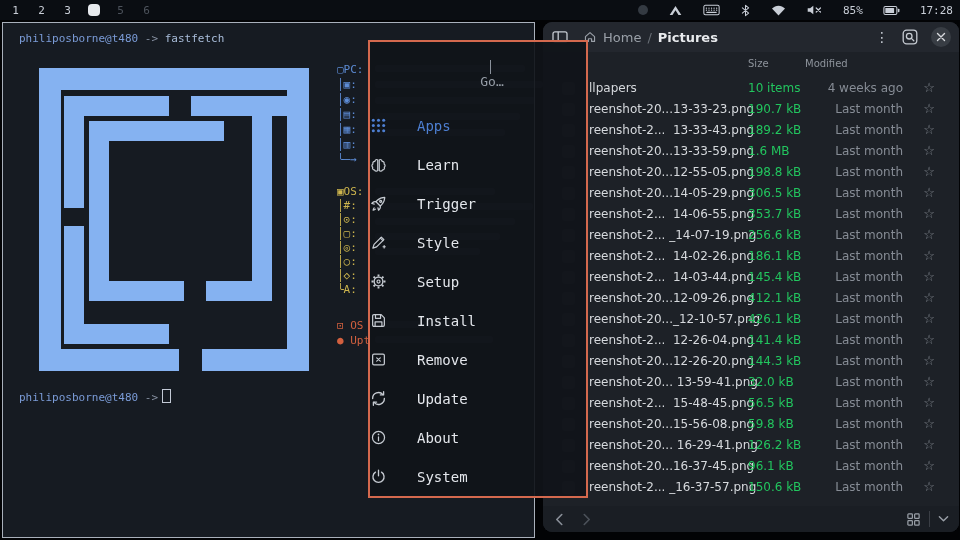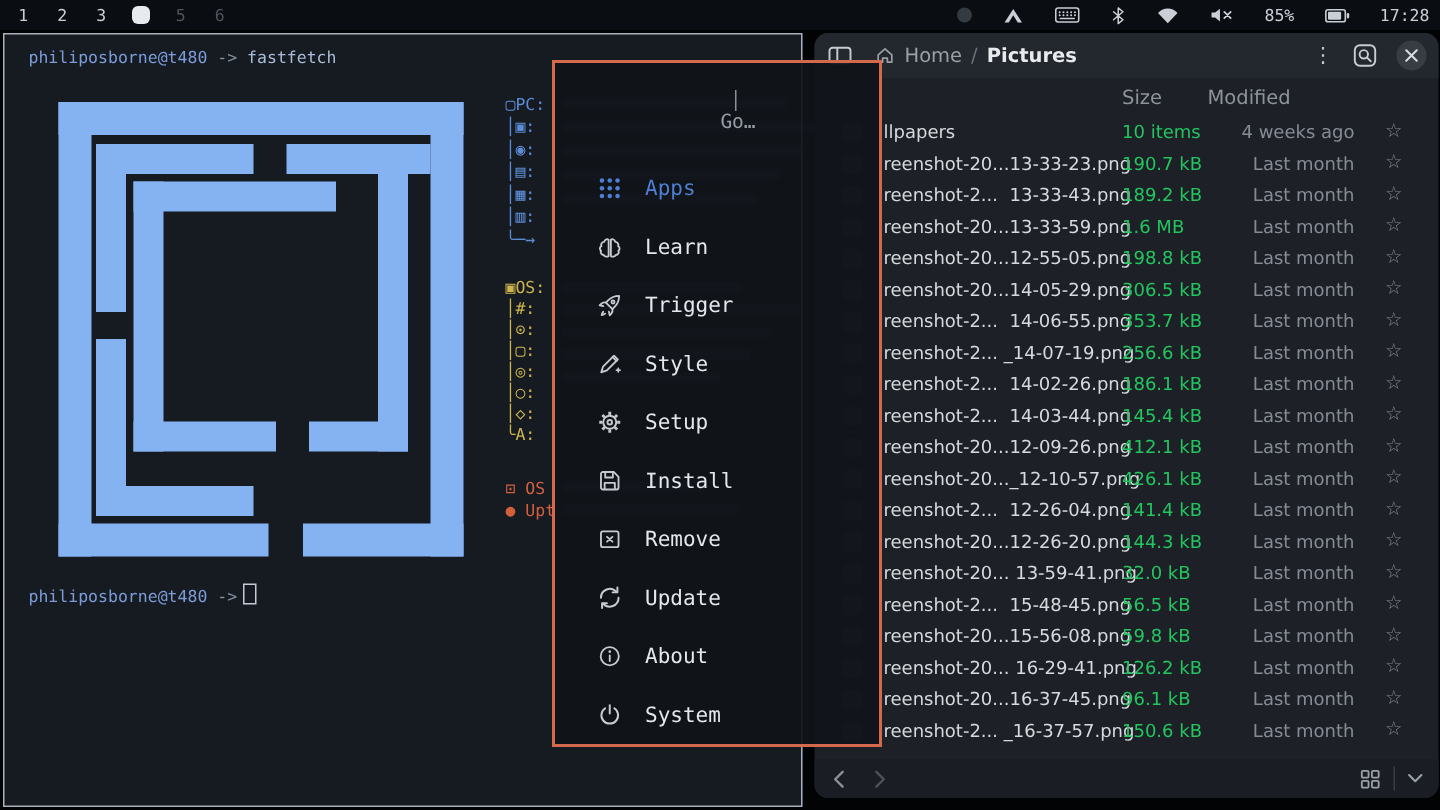--- a/index.html
+++ b/index.html
@@ -40,21 +40,21 @@
   .files{position:absolute;left:543px;top:22px;width:416px;height:510px;background:#1d2127;
          border-radius:9px;z-index:2;color:#d6d9dd;}
   .fhead{height:30px;background:#23272e;border-radius:9px 9px 0 0;display:flex;
          align-items:center;padding:0 8px;}
   .fhead .crumb{display:flex;align-items:center;gap:6px;margin-left:14px;font-size:13px;}
   .crumb-root{color:#9aa0a8;} .crumb-sep{color:#6a7077;} .crumb-cur{color:#e8eaed;font-weight:bold;}
   .hbtn{display:flex;align-items:center;justify-content:center;color:#c6cbd2;}
   .kebab{font-size:14px;color:#c6cbd2;margin-right:12px;}
   .closebtn{width:20px;height:20px;border-radius:50%;background:#383d44;display:flex;
             align-items:center;justify-content:center;margin-left:12px;color:#d8dade;}
-  .fcols{position:relative;height:24px;font-size:13px;color:#8d939b;}
+  .fcols{position:relative;height:24px;font-size:10px;color:#8d939b;}
   .colsize{position:absolute;left:205px;top:6px;}
   .colmod{position:absolute;left:262px;top:6px;}
   .flist{position:absolute;top:56px;left:0;right:0;bottom:26px;overflow:hidden;}
   .frow{height:21px;position:relative;font-size:12px;}
   .fico{position:absolute;left:19px;top:4px;width:13px;height:13px;border-radius:3px;
         background:#3a4048;opacity:.75;}
   .fname{position:absolute;left:46px;top:3px;color:#d6d9dd;white-space:pre;}
   .fsize{position:absolute;left:205px;top:3px;color:#22c55e;}
   .fmod{position:absolute;right:56px;top:3px;color:#868c95;}
   .fstar{position:absolute;right:24px;top:3px;color:#7f858d;font-size:13px;line-height:14px;}
@@ -64,21 +64,21 @@
   .viewgrp{margin-left:auto;display:flex;align-items:center;gap:8px;color:#9aa0a8;}
   .vdiv{width:1px;height:16px;background:#3a3e45;}
 
   
   .overlay{position:absolute;left:368px;top:40px;width:220px;height:458px;
            background:rgba(16,19,25,0.92);border:2px solid #d4694e;box-sizing:border-box;
            z-index:10;font-family:"DejaVu Sans Mono",monospace;}
   .osearch{display:flex;align-items:center;margin:18px 0 0 28px;color:#969da7;font-size:13px;flex-direction:column;}
   .ocursor{width:1px;height:14px;background:#8a919b;margin-right:3px;}
   .oitems{margin-top:17px;}
-  .oitem{display:flex;align-items:center;gap:15px;padding-left:28px;height:39px;
+  .oitem{display:flex;align-items:center;gap:30px;height:39px;
          color:#e4e7ec;font-size:14px;}
   .oitem .oicn{color:#c6cbd2;width:17px;height:17px;}
   .oitem .oicn svg{width:17px;height:17px;}
   .oitem.active, .oitem.active .oicn{color:#4d7fd2;}
 </style>
 </head>
 <body>
 
 <div class="topbar">
   <div class="wsbox">

